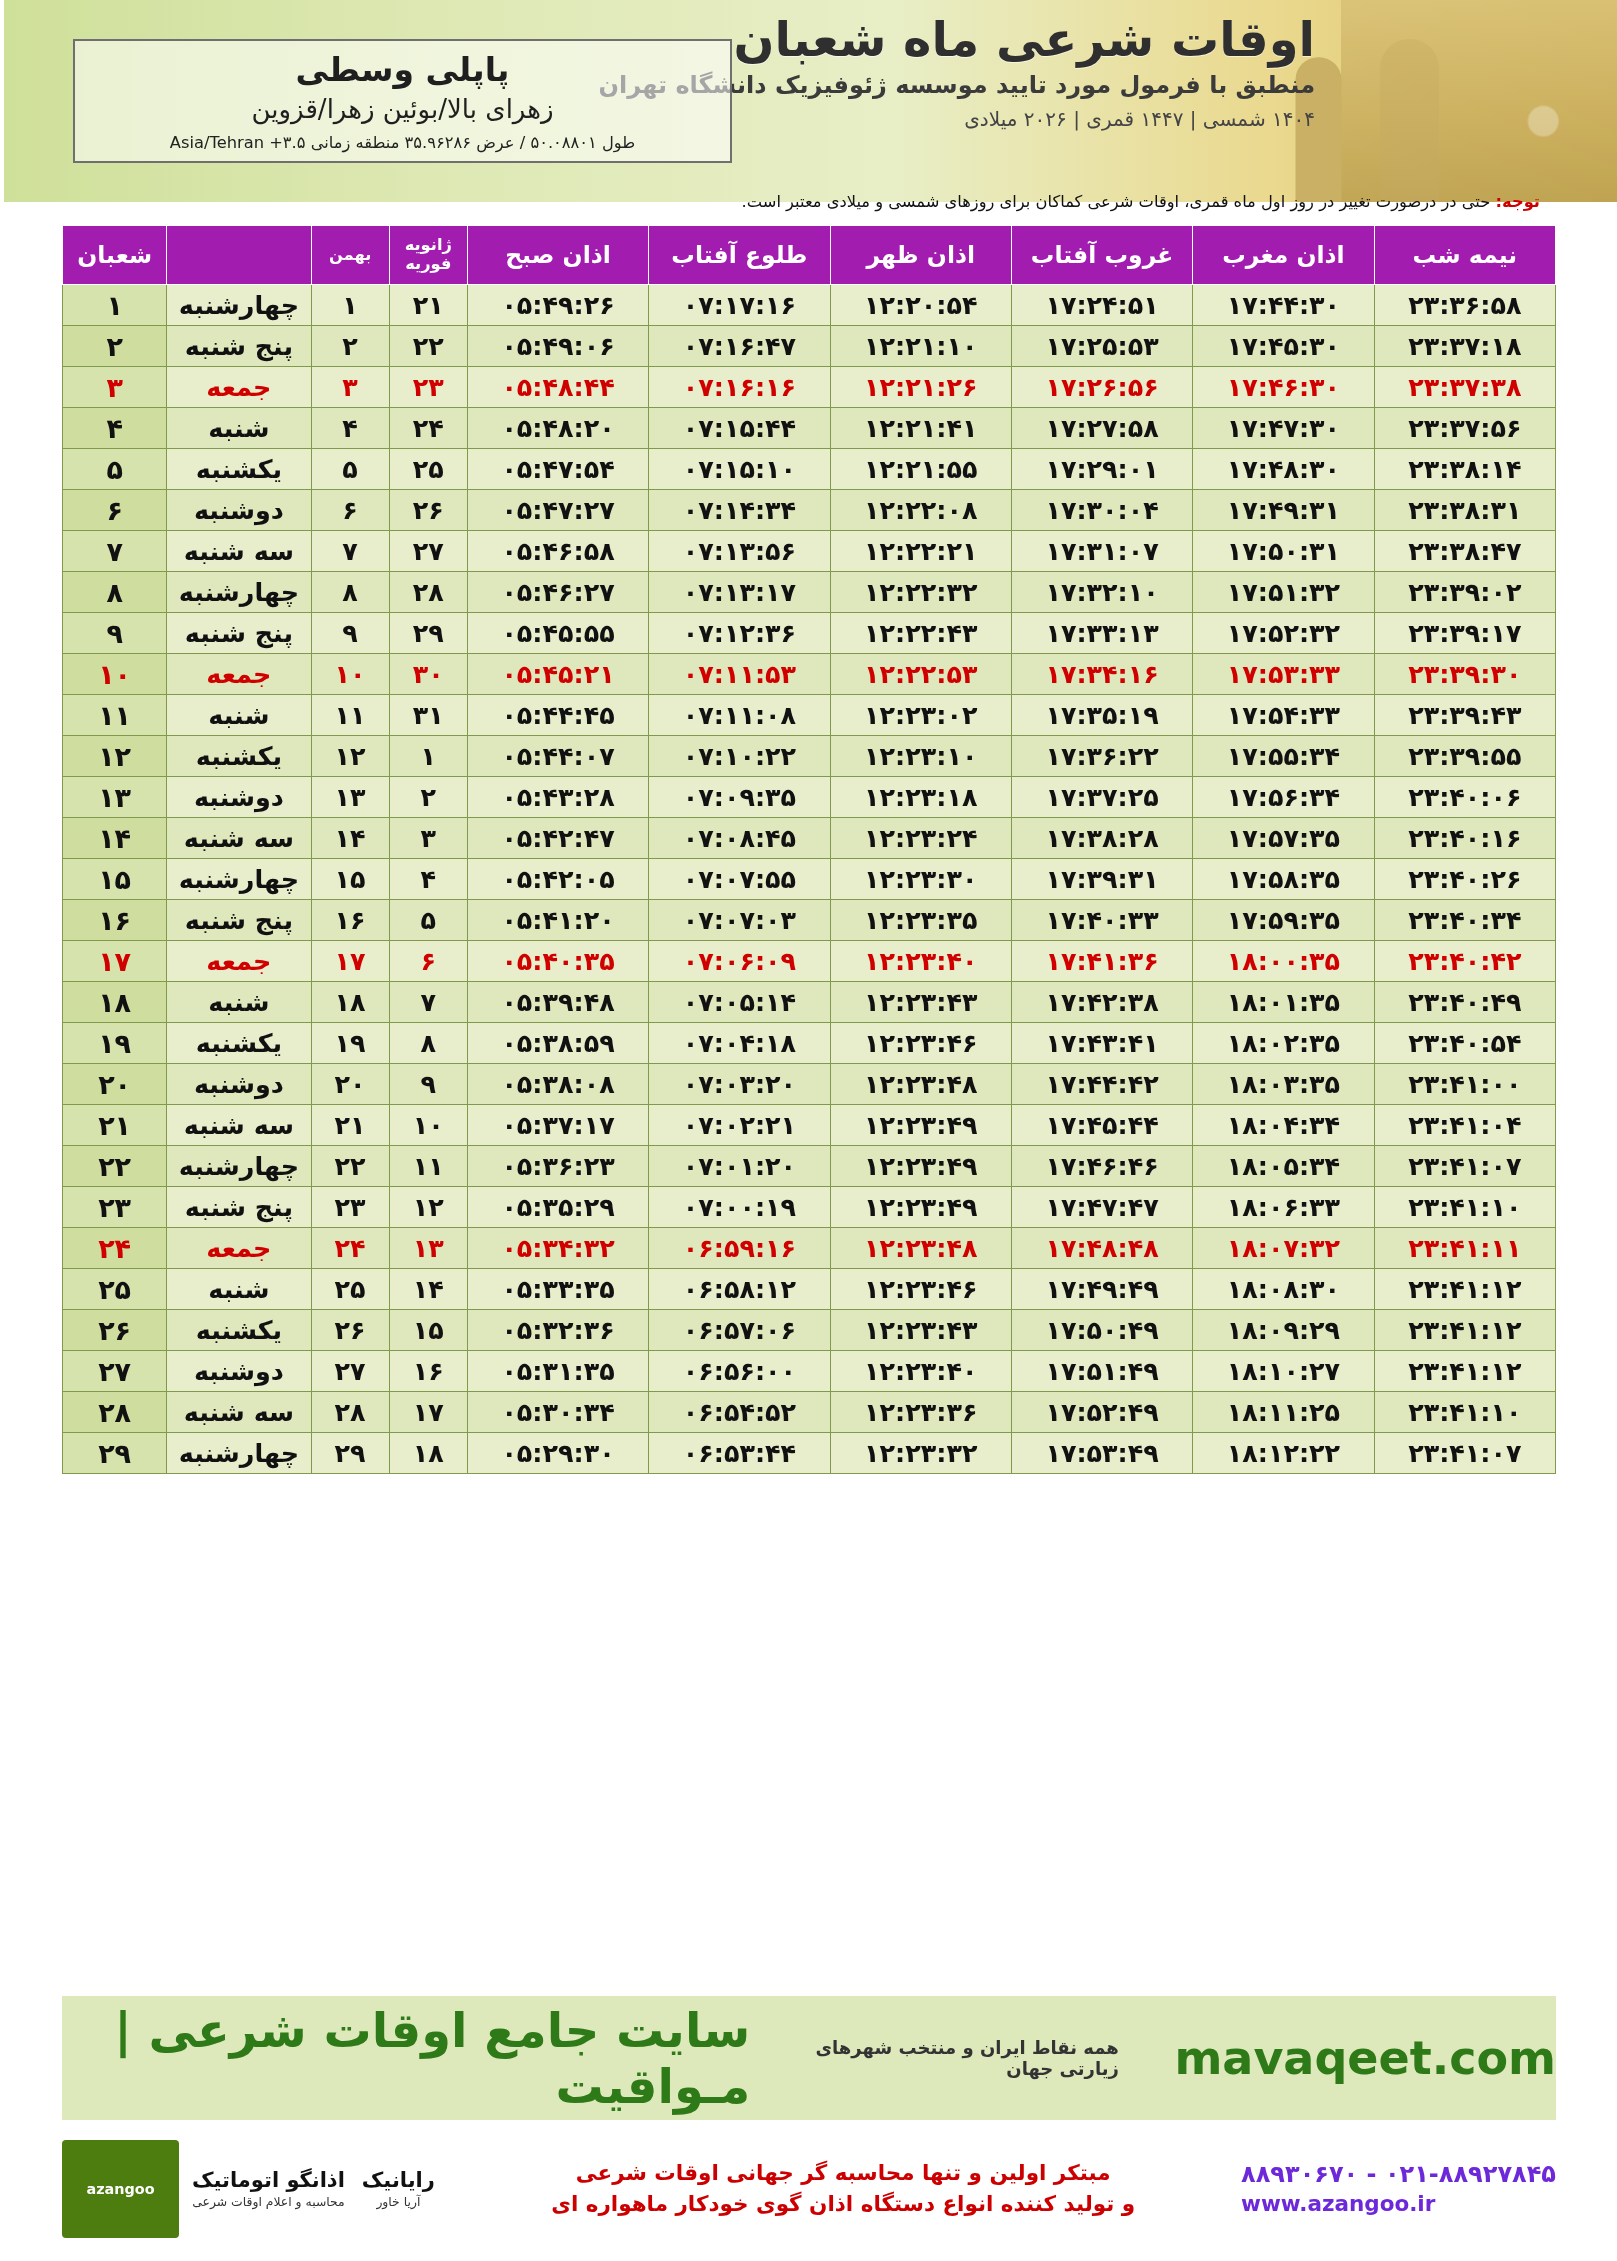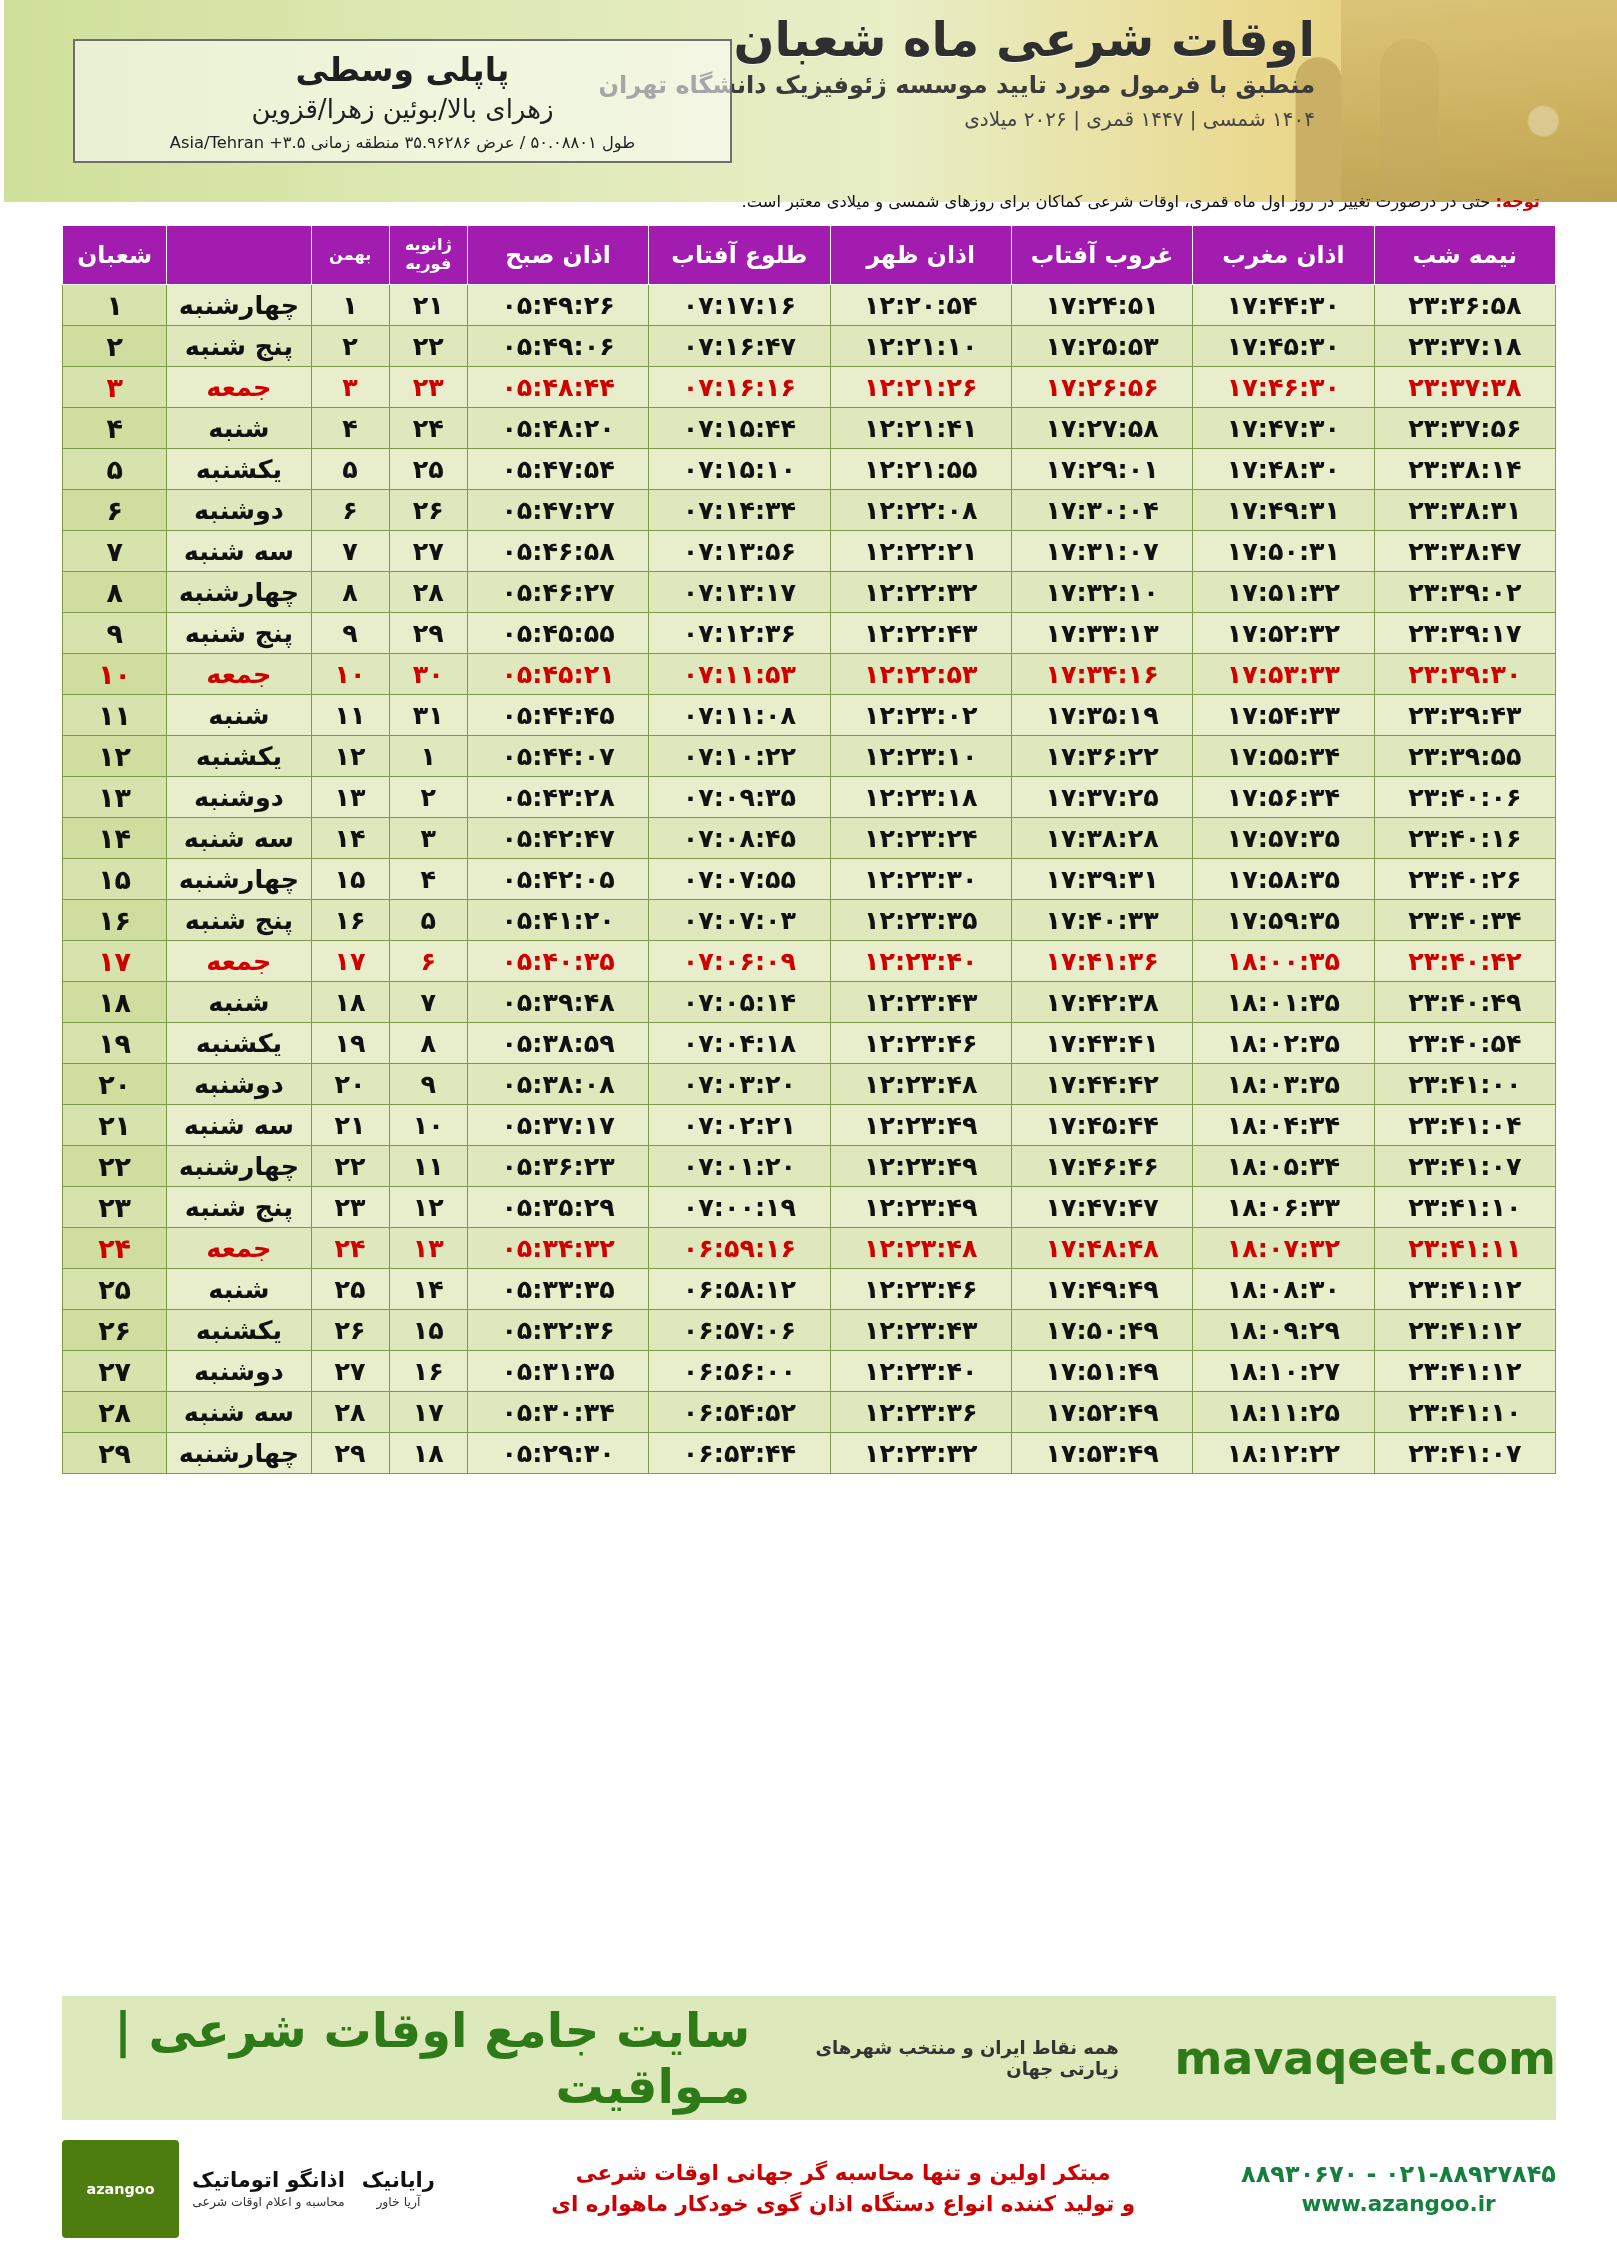--- a/index.html
+++ b/index.html
@@ -111,21 +111,21 @@
   .fbot{position:absolute;left:62px;top:134px;width:1494px;height:117px;display:flex;align-items:center;}
   .azan-logo{
     width:117px;height:98px;margin-right:13px;
     background:#4d7c0f;display:flex;align-items:center;justify-content:center;
     color:#fff;font-size:14.4px;font-weight:bold;border-radius:3.9px;
   }
   .brandblk{text-align:center;margin-right:17px;}
   .brand1{font-size:21px;font-weight:bold;color:#111;}
   .brand2{font-size:12.4px;color:#333;margin-top:2.6px;}
   .redtxt{flex:1;text-align:center;font-size:21.5px;color:#cc0000;font-weight:bold;line-height:1.4;}
-  .phones{text-align:center;color:#15803d;font-size:24px;font-weight:bold;line-height:1.3;margin-left:6.5px;}
+  .phones{text-align:left;color:#6d28d9;font-size:24px;font-weight:bold;line-height:1.3;margin-left:6.5px;}
   .phones .web{font-size:21.5px;}
 </style>
 </head>
 <body>
 
 <div class="page">
 
   <div class="header">
     <div class="dome"></div>
 

